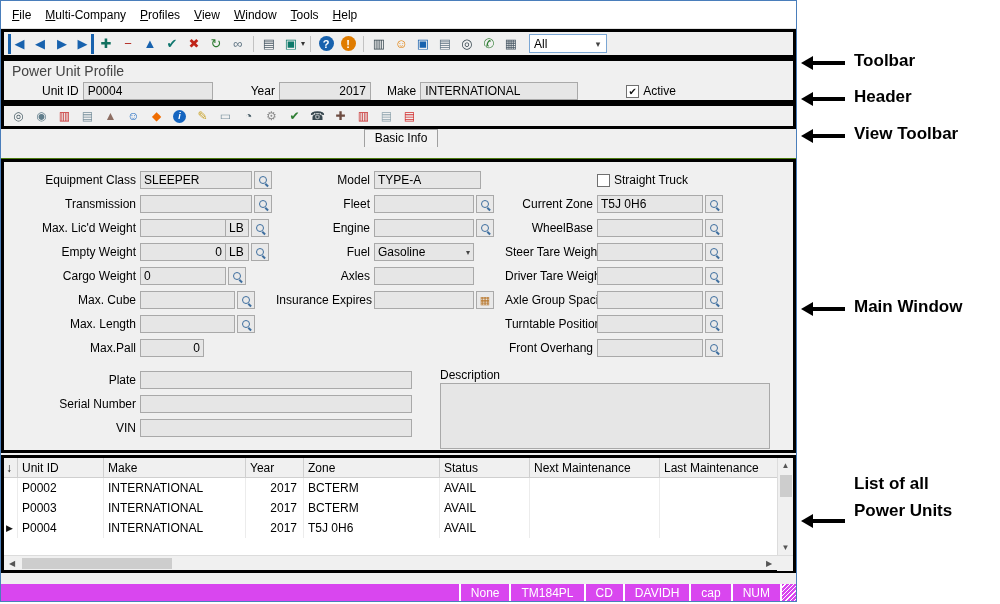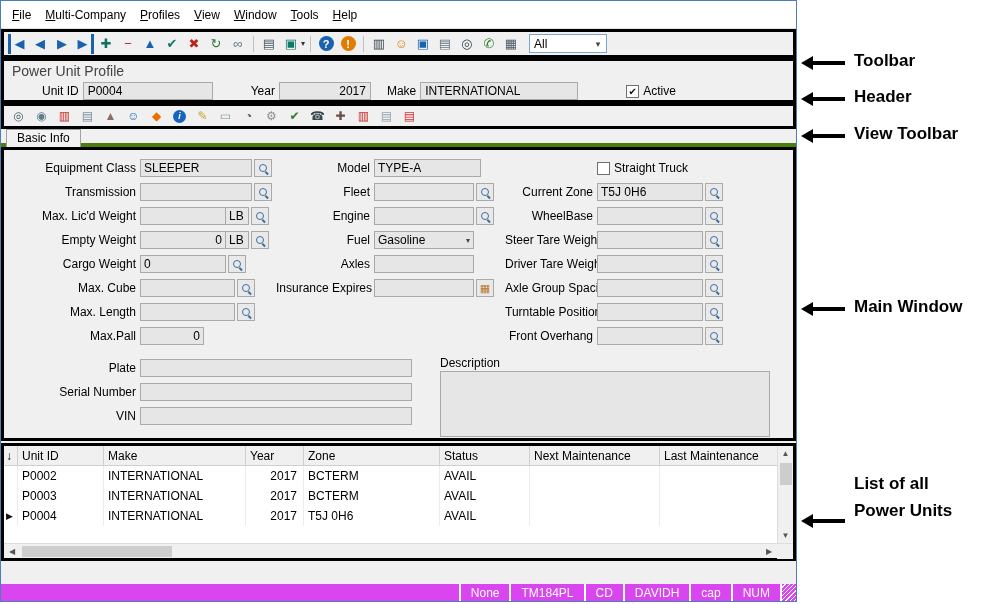--- a/index.html
+++ b/index.html
@@ -49,21 +49,21 @@
         align-items:center; justify-content:center; font-size:10px; color:#111; flex:none; }
   .cb-label { margin-left:4px; }
 
   
   .viewbar-box { height:26px; display:flex; align-items:center; padding:0 6px; gap:6px; }
   .vbi { width:17px; height:17px; display:flex; align-items:center; justify-content:center; font-size:12px; flex:none; }
   .circle-sm { border-radius:50%; width:13px; height:13px; color:#fff; font-size:9px; font-weight:bold;
                display:flex; align-items:center; justify-content:center; font-style:italic; }
 
   
-  .tabrow { height:18px; padding-left:5px; border-bottom:4px solid #4d7c0f; flex:none; }
+  .tabrow { height:30px; padding-left:5px; border-bottom:1px solid #4d7c0f; flex:none;text-align:center; }
   .tab { display:inline-block; padding:1px 10px 0; background:#f2f2f2; border:1px solid #a0a0a0;
          border-bottom:none; font-size:12px; height:18px; position:relative; top:0; }
 
   
   .main-box { height:294px; padding:6px 8px 4px; overflow:hidden; }
   .cols { display:flex; }
   .col { display:flex; flex-direction:column; }
   .col1 { width:264px; } .col2 { width:229px; } .col3 { width:230px; }
   .frow { display:flex; align-items:center; height:24px; }
   .flabel { text-align:right; padding-right:4px; font-size:12px; flex:none; white-space:nowrap; }

